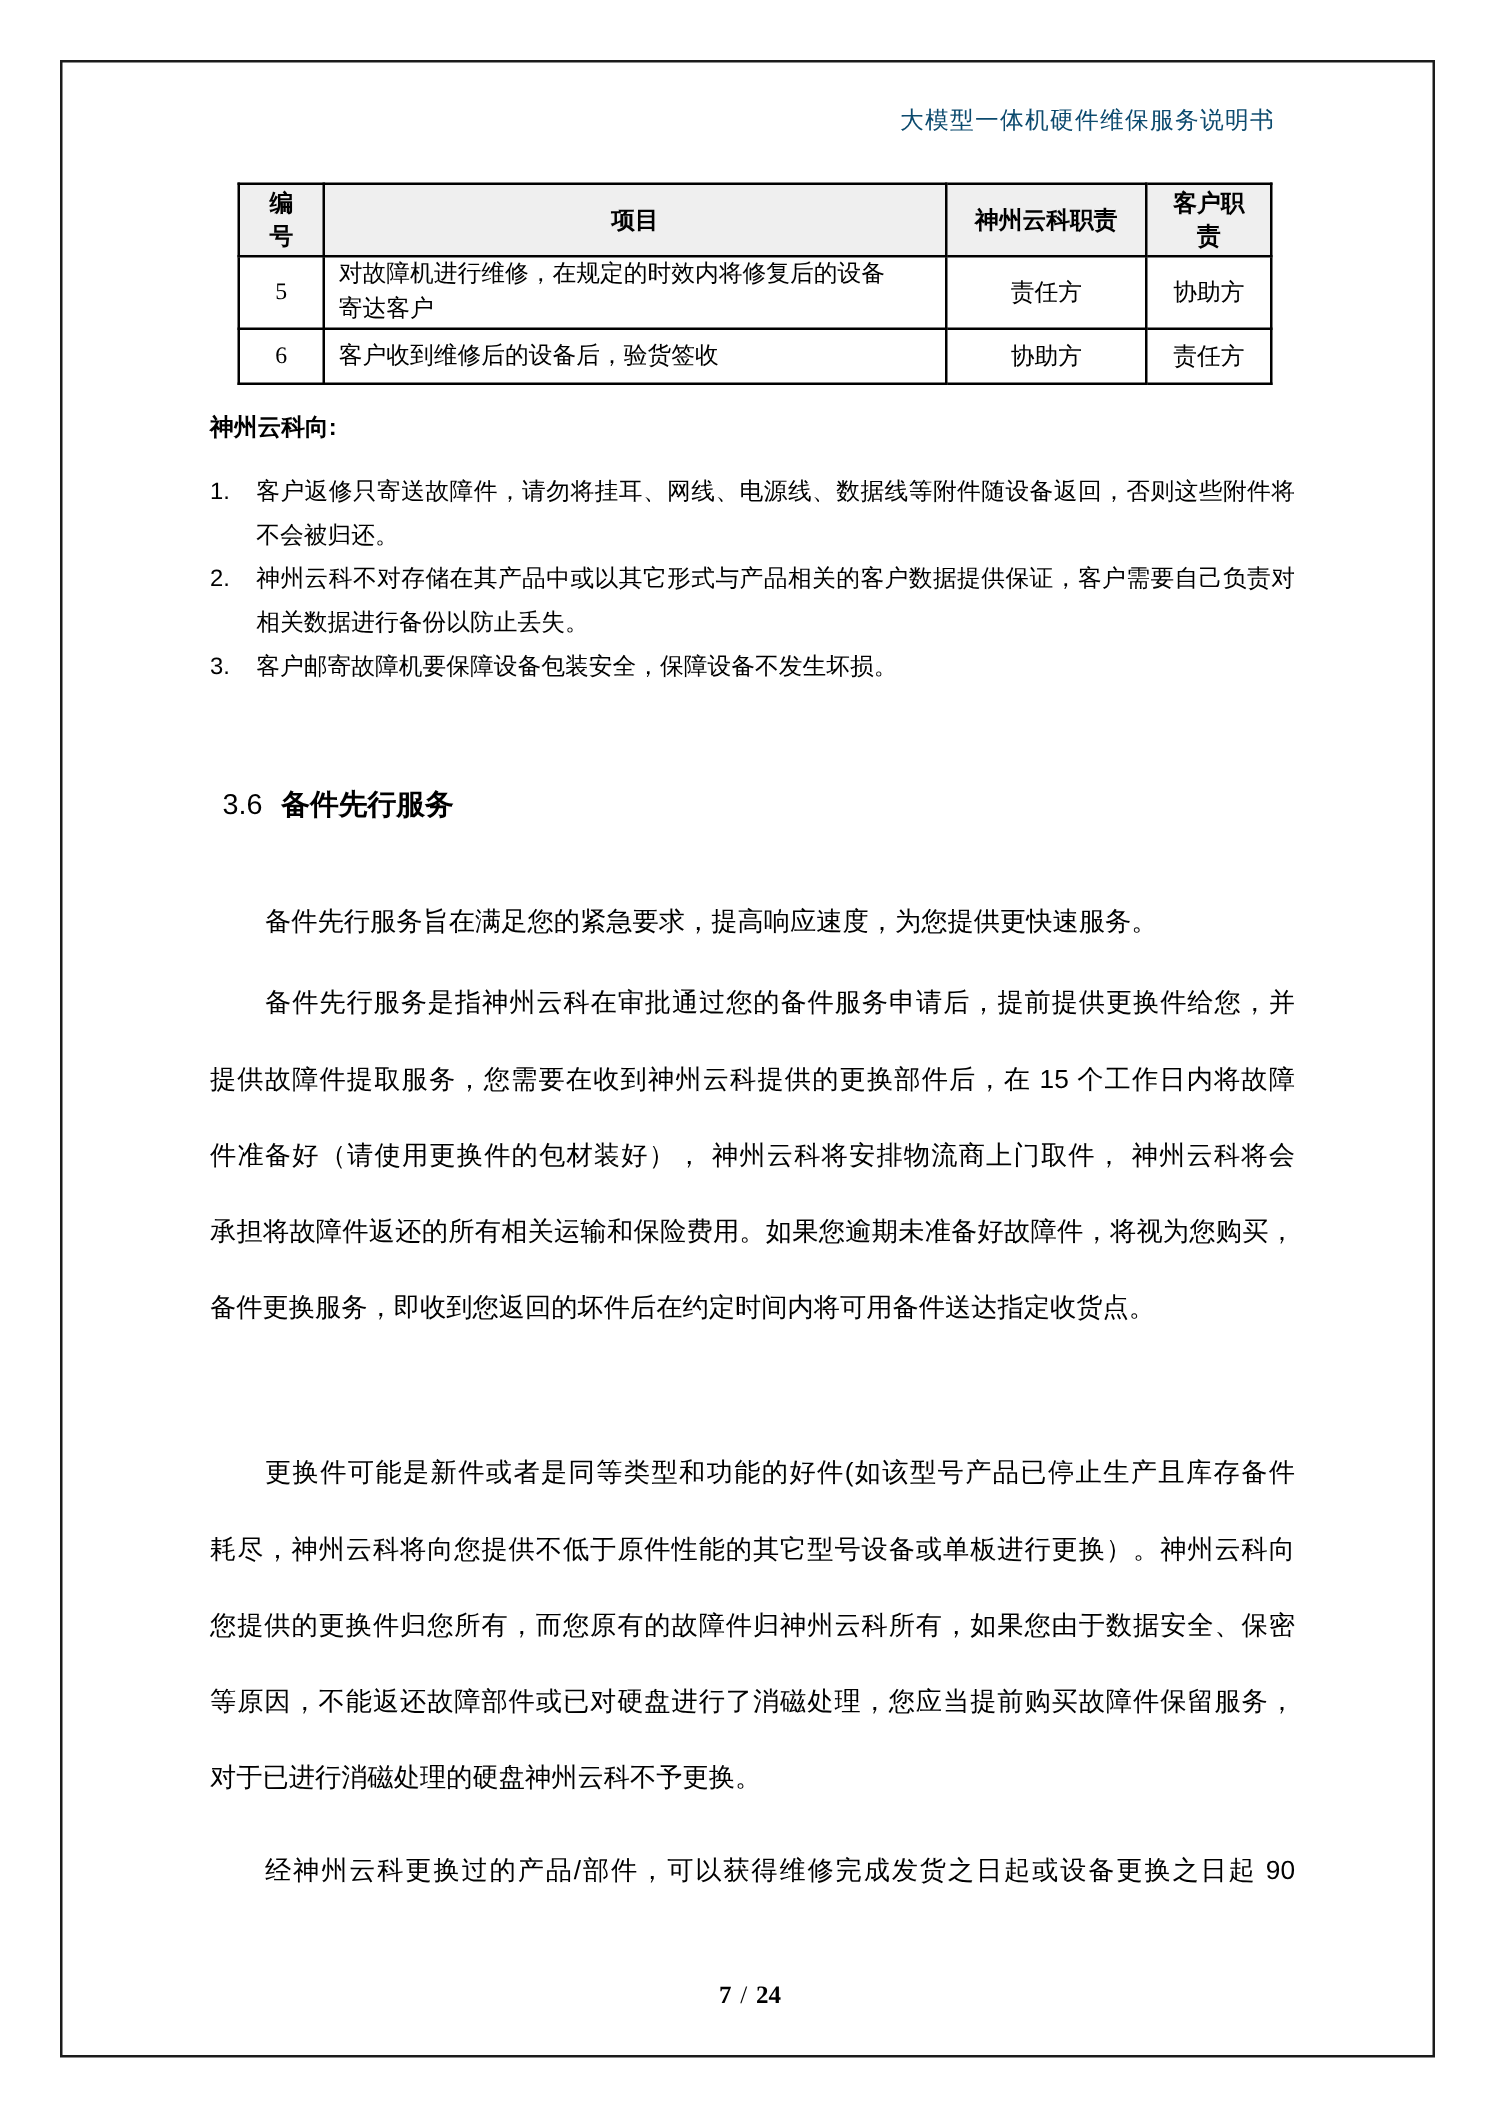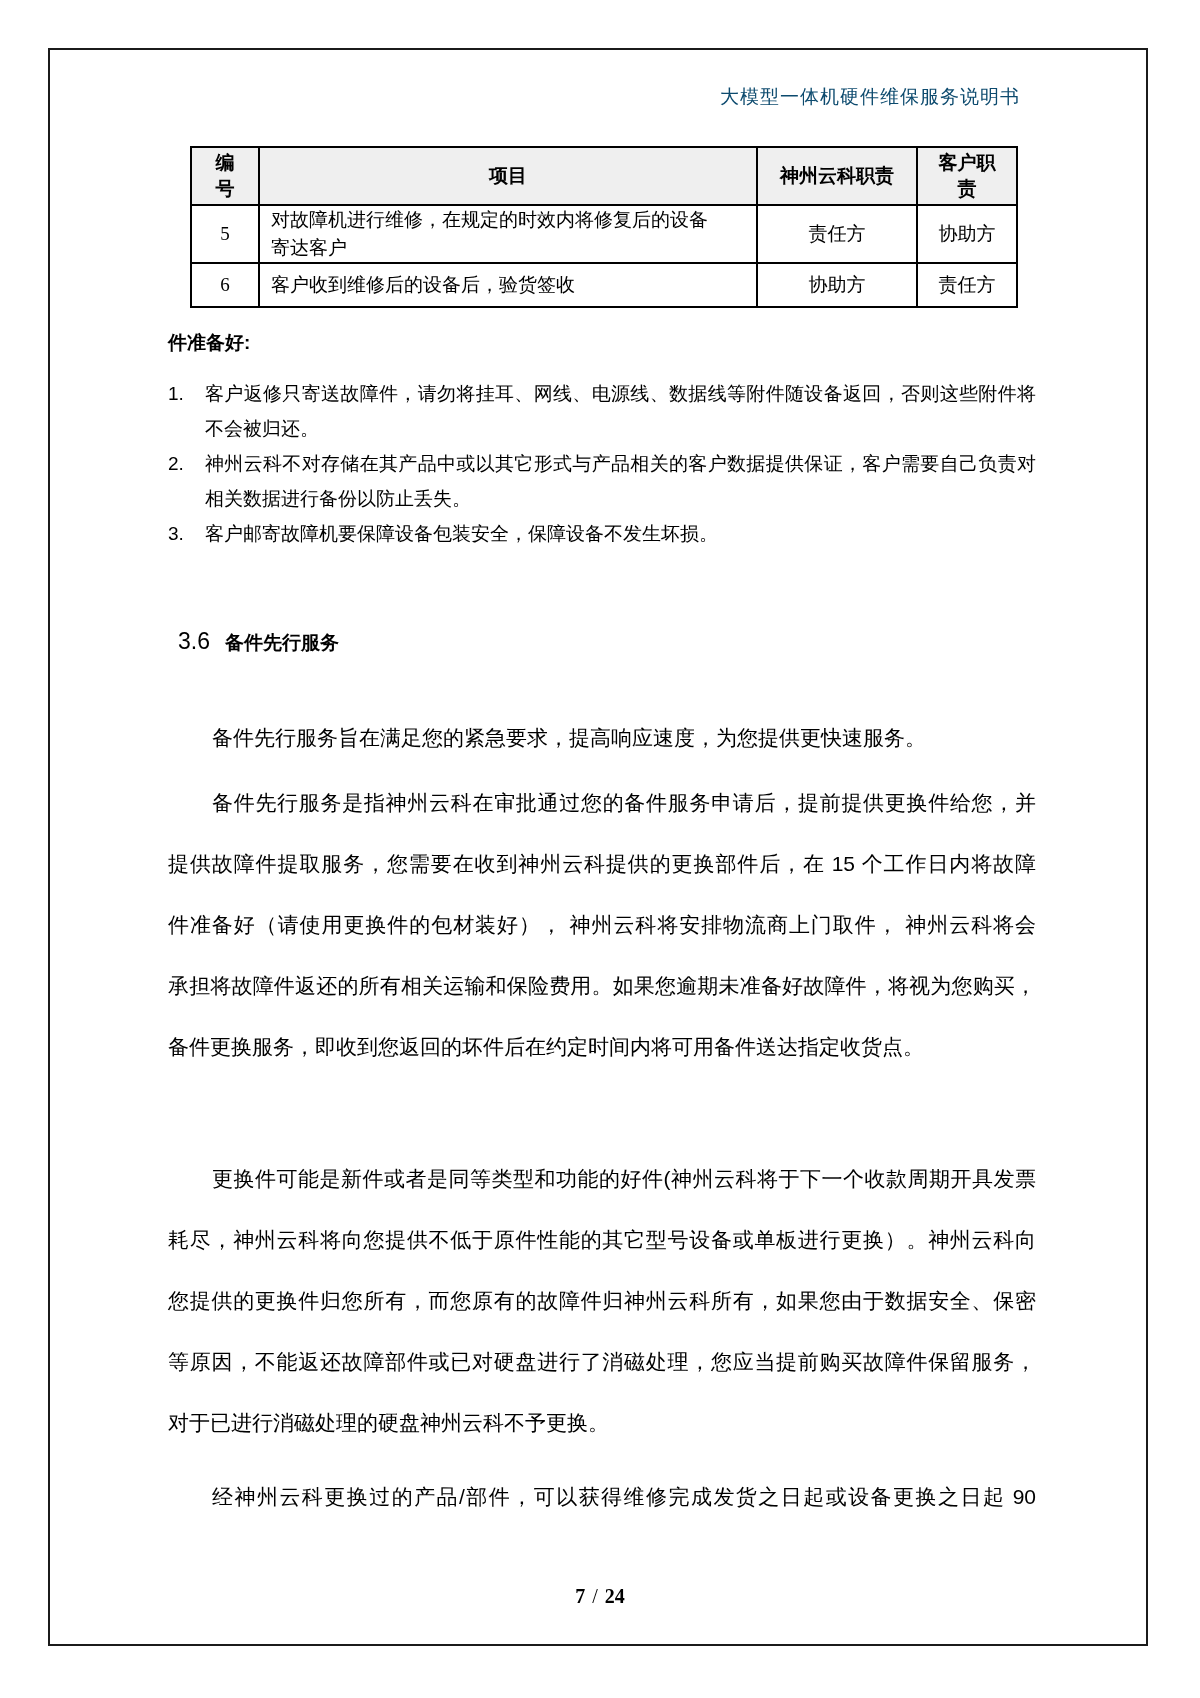--- a/index.html
+++ b/index.html
@@ -28,21 +28,21 @@
   .notes{position:absolute;left:168px;top:376px;width:868px;}
   .note-item{display:flex;align-items:flex-start;}
   .note-num{flex:0 0 37px;font-size:19px;line-height:35px;}
   .note-lines{flex:1 1 auto;min-width:0;}
   .nline{font-size:19px;line-height:35px;}
   .just{text-align:justify;text-align-last:justify;}
 
   
   .sec{position:absolute;left:178px;top:628px;white-space:nowrap;}
   .sec-num{font-family:Liberation Sans, sans-serif;font-size:23px;}
-  .sec-title{font-size:19px;font-weight:bold;margin-left:15px;}
+  .sec-title{font-size:23px;font-weight:bold;margin-left:15px;}
 
   
   .para{position:absolute;left:168px;width:868px;}
   .pline{font-size:21px;line-height:61px;}
   .ind{text-indent:44px;}
 
   
   .footer{position:absolute;left:0;top:1585px;width:100%;text-align:center;
           font-family:"Liberation Serif","DejaVu Serif",serif;font-size:20px;font-weight:bold;}
   .sep{font-weight:normal;padding:0 7px;}
@@ -75,21 +75,21 @@
         </tr>
         <tr class="row-b">
           <td class="td-no">6</td>
           <td class="td-item">客户收到维修后的设备后，验货签收</td>
           <td class="td-resp">协助方</td>
           <td class="td-cust">责任方</td>
         </tr>
       </tbody>
   </table>
 
-  <div class="notes-title">件准备好:</div>
+  <div class="notes-title">神州云科向:</div>
   <div class="notes" id="notes-items">
       <div class="note-item">
         <div class="note-num">1.</div>
         <div class="note-lines">
           <div class="nline just">客户返修只寄送故障件，请勿将挂耳、网线、电源线、数据线等附件随设备返回，否则这些附件将</div>
           <div class="nline">不会被归还。</div>
         </div>
       </div>
       <div class="note-item">
         <div class="note-num">2.</div>
@@ -115,21 +115,21 @@
         <div class="pline ind">备件先行服务旨在满足您的紧急要求，提高响应速度，为您提供更快速服务。</div>
       </div>
       <div class="para" style="top: 772px;">
         <div class="pline ind just">备件先行服务是指神州云科在审批通过您的备件服务申请后，提前提供更换件给您，并</div>
         <div class="pline just">提供故障件提取服务，您需要在收到神州云科提供的更换部件后，在 15 个工作日内将故障</div>
         <div class="pline just">件准备好（请使用更换件的包材装好）， 神州云科将安排物流商上门取件， 神州云科将会</div>
         <div class="pline just">承担将故障件返还的所有相关运输和保险费用。如果您逾期未准备好故障件，将视为您购买，</div>
         <div class="pline">备件更换服务，即收到您返回的坏件后在约定时间内将可用备件送达指定收货点。</div>
       </div>
       <div class="para" style="top: 1148px;">
-        <div class="pline ind just">更换件可能是新件或者是同等类型和功能的好件(神州云科将于下一个收款周期开具发票</div>
+        <div class="pline ind just">更换件可能是新件或者是同等类型和功能的好件(如该型号产品已停止生产且库存备件</div>
         <div class="pline just">耗尽，神州云科将向您提供不低于原件性能的其它型号设备或单板进行更换）。神州云科向</div>
         <div class="pline just">您提供的更换件归您所有，而您原有的故障件归神州云科所有，如果您由于数据安全、保密</div>
         <div class="pline just">等原因，不能返还故障部件或已对硬盘进行了消磁处理，您应当提前购买故障件保留服务，</div>
         <div class="pline">对于已进行消磁处理的硬盘神州云科不予更换。</div>
       </div>
       <div class="para" style="top: 1466px;">
         <div class="pline ind just">经神州云科更换过的产品/部件，可以获得维修完成发货之日起或设备更换之日起 90</div>
       </div>
     </div>
 

